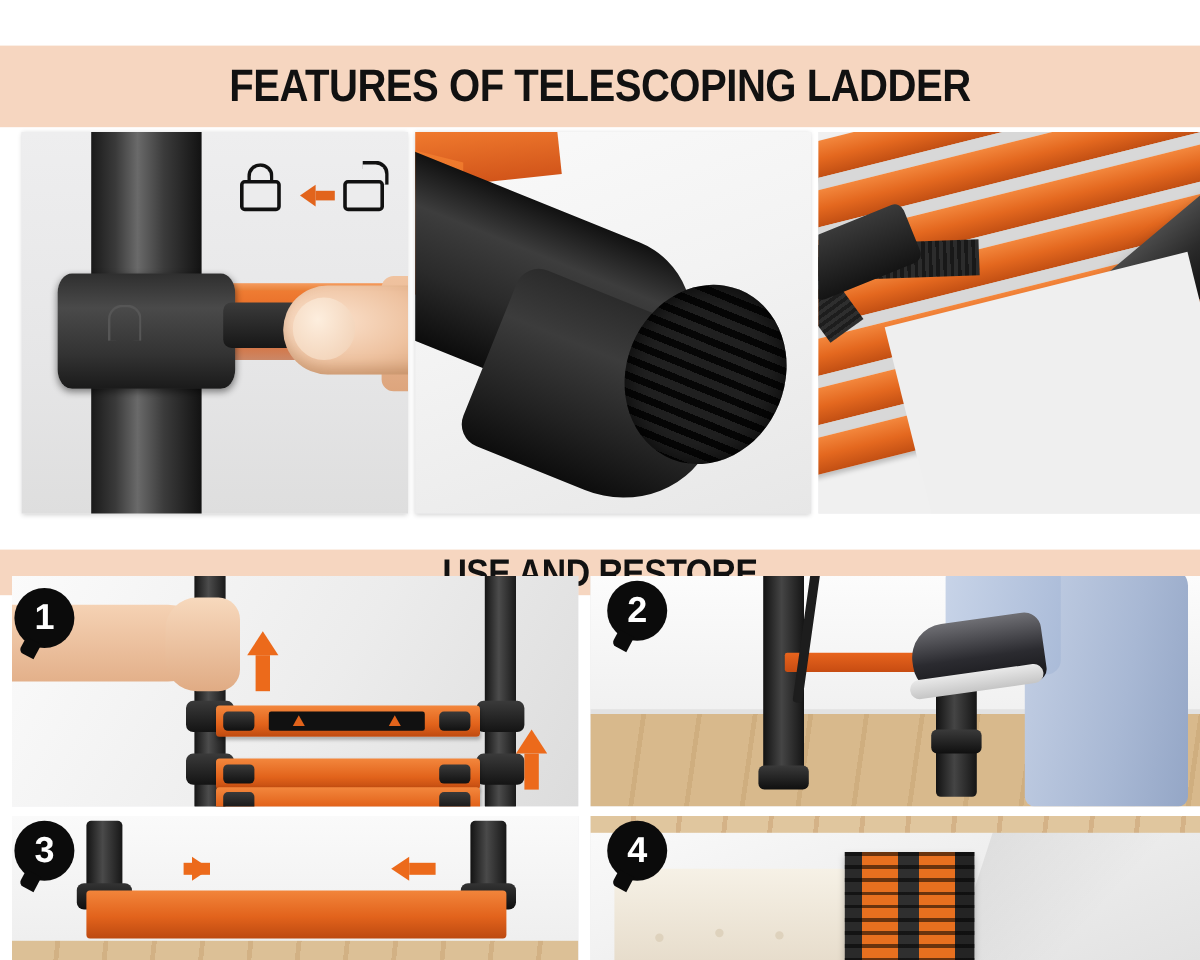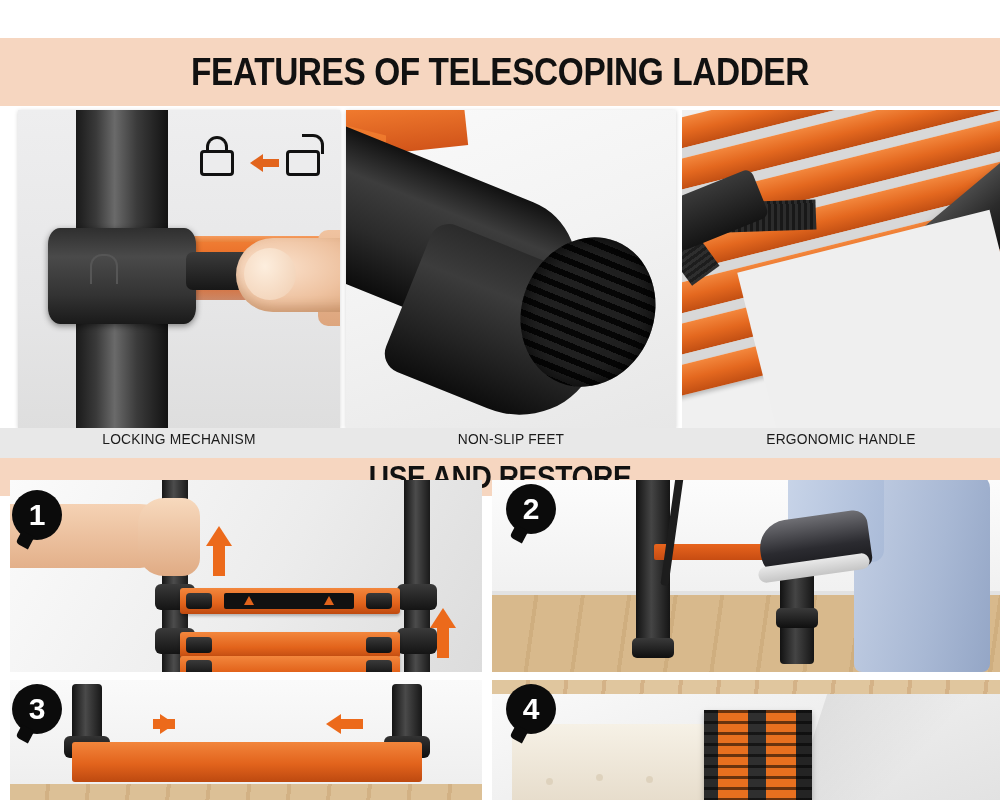--- a/index.html
+++ b/index.html
@@ -414,25 +414,20 @@
 
         <div class="p3-strap"></div>
         <div class="p3-strap2"></div>
         <div class="p3-buckle"></div>
         <div class="p3-handle"></div>
       </div>
       <div class="p3-white"></div>
     </div>
   </div>
 
-  <div id="captions">
-    <div class="caption" id="cap-1">LOCKING MECHANISM</div>
-    <div class="caption" id="cap-2">NON-SLIP FEET</div>
-    <div class="caption" id="cap-3">ERGONOMIC HANDLE</div>
-  </div>
 
   <div class="banner" id="banner-use"></div>
   <div class="banner-title" id="title-use">USE AND RESTORE</div>
 
   <div class="step" id="step1">
     <div class="s1-wall"></div>
     <div class="s1-rail" style="left:152px;top:-6px;height:200px"></div>
     <div class="s1-rail" style="left:394px;top:-6px;height:200px"></div>
     <div class="s1-collar" style="left:145px;top:104px"></div>
     <div class="s1-collar" style="left:387px;top:104px"></div>

